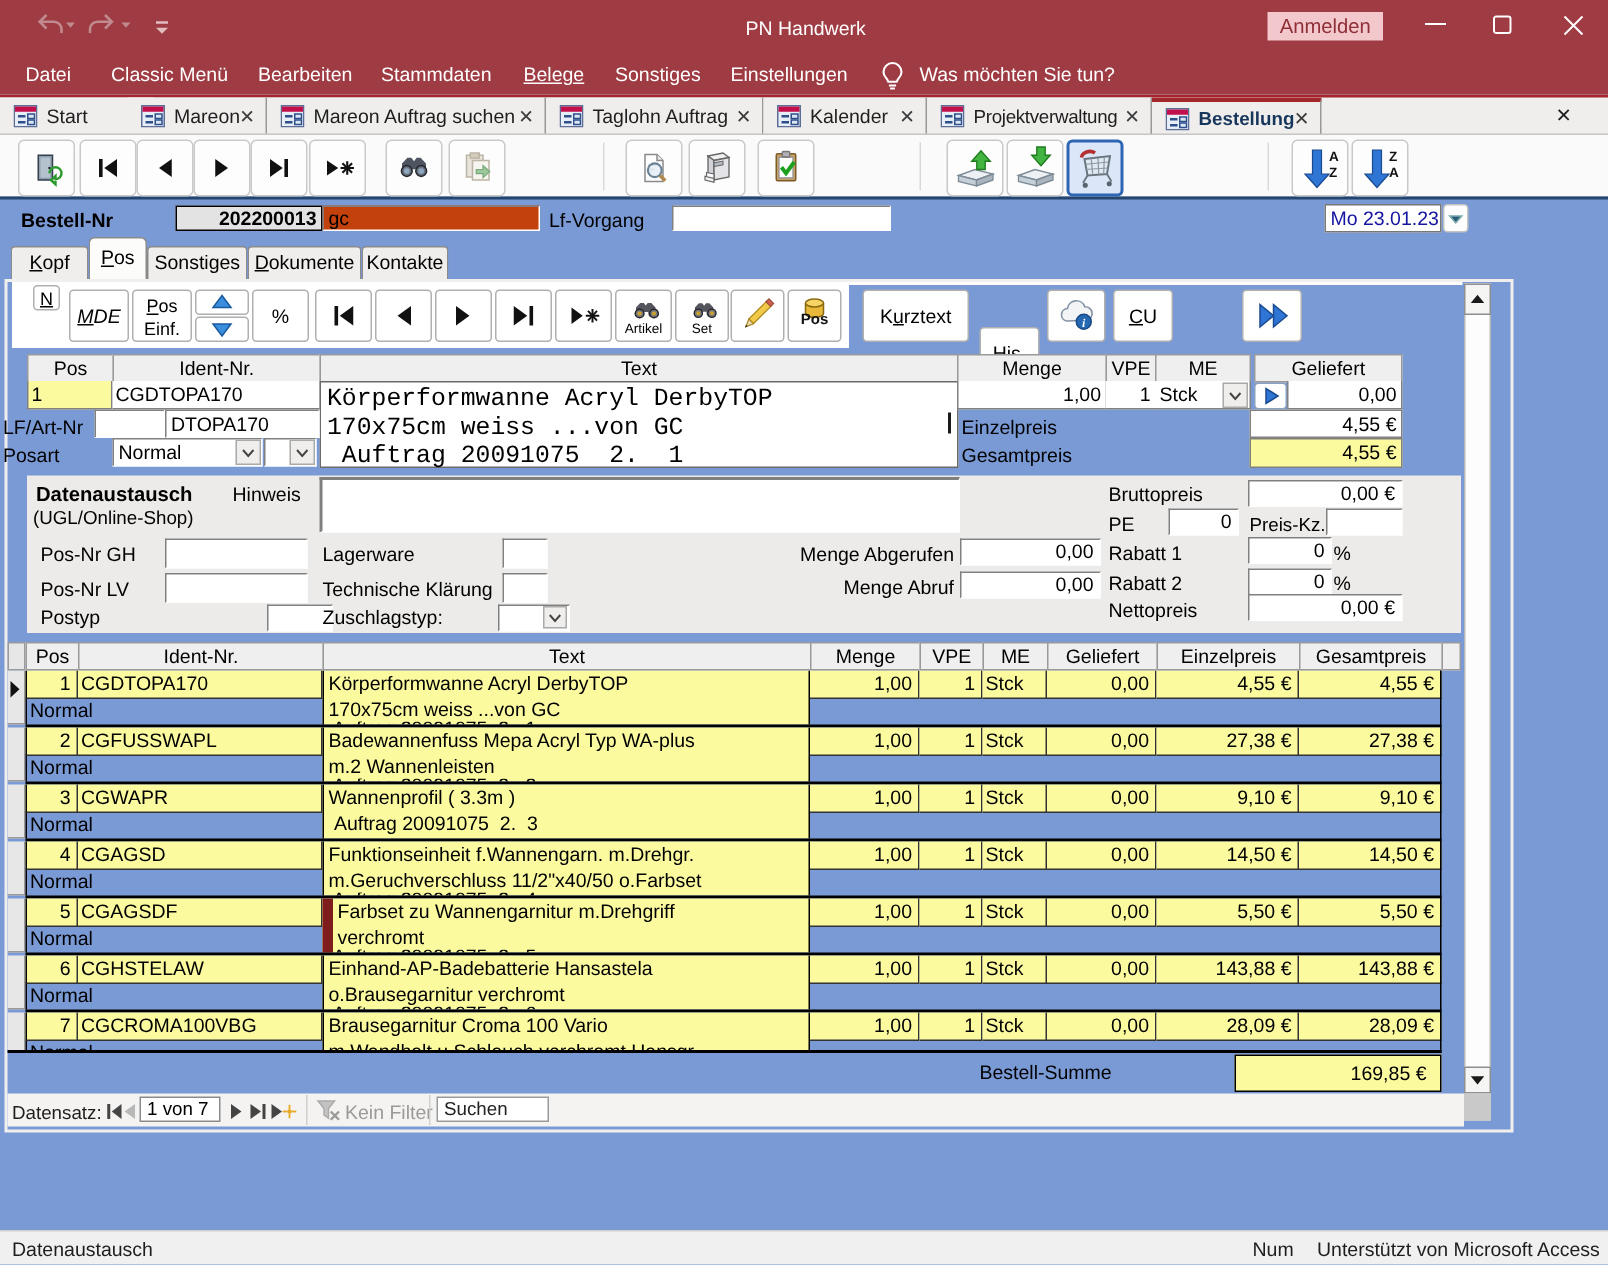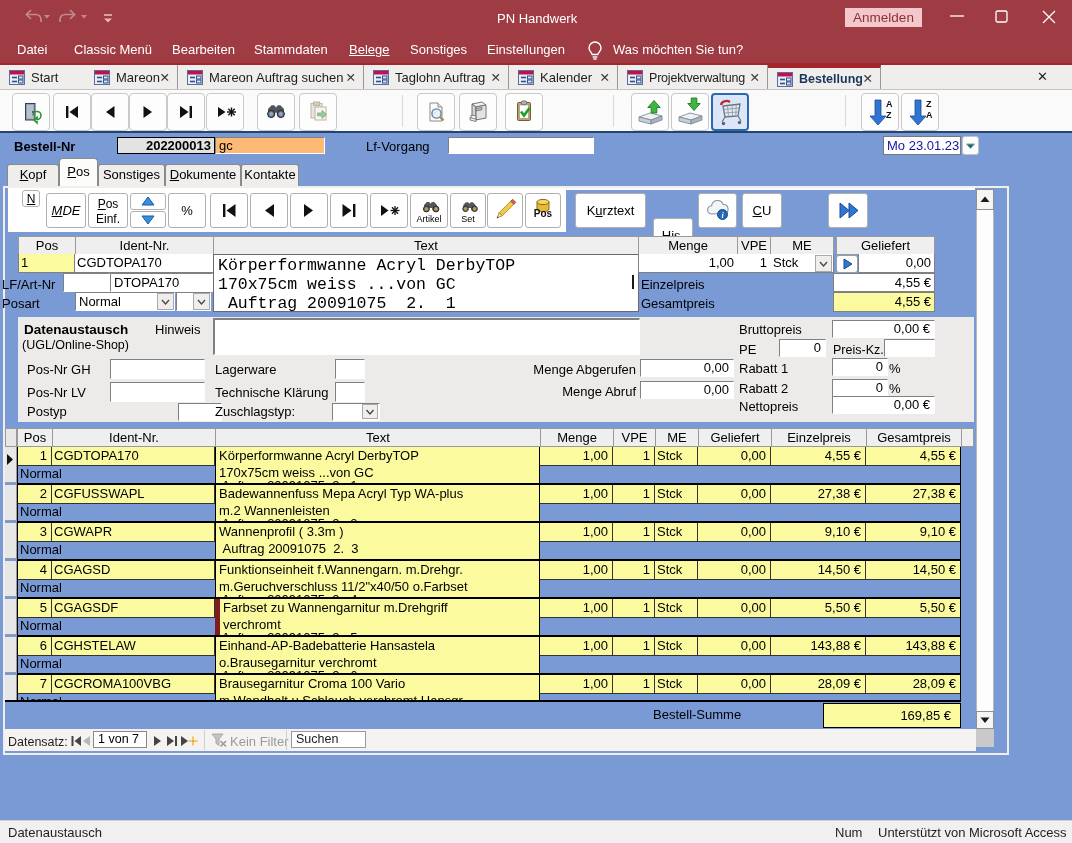--- a/index.html
+++ b/index.html
@@ -324,21 +324,21 @@
           <path d="M13,6 v16 h-5 l8,9 l8,-9 h-5 v-16 z" fill="#2e75d4" stroke="#1a4a90" stroke-width="0.8"></path>
           <text x="24" y="13" font-size="9" font-weight="bold" fill="#111" font-family="Liberation Sans">Z</text>
           <text x="24" y="24" font-size="9" font-weight="bold" fill="#111" font-family="Liberation Sans">A</text>
         </svg>
       </div>
 </div>
 
 <div id="formhead">
   <div class="ab" style="left:14px;top:139px;font-weight:bold;">Bestell-Nr</div>
   <div class="ab" style="left:117px;top:137px;width:98px;height:17px;background:#e3e3e3;border:1px solid #000;box-sizing:border-box;font-weight:bold;text-align:right;line-height:15px;padding-right:3px;">202200013</div>
-  <div class="ab sunk" style="left:215px;top:137px;width:110px;height:17px;background:#fdba74;line-height:15px;padding-left:3px;">gc</div>
+  <div class="ab sunk" style="left:215px;top:137px;width:145px;height:17px;background:#c2410c;line-height:15px;padding-left:3px;">gc</div>
   <div class="ab" style="left:366px;top:139px;">Lf-Vorgang</div>
   <div class="ab sunk" style="left:448px;top:137px;width:146px;height:17px;background:#fff;"></div>
   <div class="ab" style="left:835px;top:139px;margin-left:48px;">Datum</div>
   <div class="ab" style="left:883px;top:136px;width:78px;height:19px;background:#fff;border:1px solid #777;box-sizing:border-box;color:#1414a0;line-height:17px;padding-left:3px;white-space:nowrap;font-size:13px;">Mo 23.01.23</div>
   <div class="ab" style="left:962px;top:136px;width:17px;height:19px;background:#fdfdfd;border:1px solid #c4c4c4;border-radius:3px;box-sizing:border-box;">
         <svg width="15" height="17" viewBox="0 0 15 17">
           <path d="M3.5,7 h8 l-4,4.5 z" fill="#2a5a78" stroke="#7aa"></path>
         </svg>
       </div>
   <style>
@@ -652,21 +652,21 @@
 <div class="ab" style="left:0;top:0;width:12px;height:36px;background:#e7e7e7;border-right:1px solid #9a9a9a;border-bottom:1px solid #9a9a9a;box-sizing:border-box;"></div>
 <div class="ab" style="left:12px;top:0;width:35px;height:19px;background:#fbfa9f;border-right:1px solid #333;border-bottom:1px solid #333;border-left:1px solid #000;box-sizing:border-box;line-height:17px;text-align:right;padding-right:4px;white-space:nowrap;overflow:hidden;">5</div>
 <div class="ab" style="left:47px;top:0;width:163px;height:19px;background:#fbfa9f;border-right:1px solid #333;border-bottom:1px solid #333;box-sizing:border-box;line-height:17px;text-align:left;padding-left:2px;white-space:nowrap;overflow:hidden;">CGAGSDF</div>
 <div class="ab" style="left:535px;top:0;width:73px;height:19px;background:#fbfa9f;border-right:1px solid #333;border-bottom:1px solid #333;box-sizing:border-box;line-height:17px;text-align:right;padding-right:4px;white-space:nowrap;overflow:hidden;">1,00</div>
 <div class="ab" style="left:608px;top:0;width:42px;height:19px;background:#fbfa9f;border-right:1px solid #333;border-bottom:1px solid #333;box-sizing:border-box;line-height:17px;text-align:right;padding-right:4px;white-space:nowrap;overflow:hidden;">1</div>
 <div class="ab" style="left:650px;top:0;width:43px;height:19px;background:#fbfa9f;border-right:1px solid #333;border-bottom:1px solid #333;box-sizing:border-box;line-height:17px;text-align:left;padding-left:2px;white-space:nowrap;overflow:hidden;">Stck</div>
 <div class="ab" style="left:693px;top:0;width:73px;height:19px;background:#fbfa9f;border-right:1px solid #333;border-bottom:1px solid #333;box-sizing:border-box;line-height:17px;text-align:right;padding-right:4px;white-space:nowrap;overflow:hidden;">0,00</div>
 <div class="ab" style="left:766px;top:0;width:95px;height:19px;background:#fbfa9f;border-right:1px solid #333;border-bottom:1px solid #333;box-sizing:border-box;line-height:17px;text-align:right;padding-right:4px;white-space:nowrap;overflow:hidden;">5,50 €</div>
 <div class="ab" style="left:861px;top:0;width:95px;height:19px;background:#fbfa9f;border-right:1px solid #333;border-bottom:1px solid #333;box-sizing:border-box;line-height:17px;text-align:right;padding-right:4px;white-space:nowrap;overflow:hidden;">5,50 €</div>
 <div class="ab" style="left:12px;top:19px;width:198px;height:17px;border-left:1px solid #000;box-sizing:border-box;line-height:16px;padding-left:2px;">Normal</div>
-<div class="ab" style="left:210px;top:0;width:325px;height:36px;background:#fbfa9f;border-left:5px solid #7f1d1d;border-right:1px solid #000;box-sizing:border-box;line-height:16.5px;padding-top:1px;padding-left:3px;white-space:nowrap;overflow:hidden;">Farbset zu Wannengarnitur m.Drehgriff<br>verchromt<br><span style="letter-spacing:0.5px;">&nbsp;Auftrag 20091075&nbsp; 2.&nbsp; 5</span></div>
+<div class="ab" style="left:210px;top:0;width:325px;height:36px;background:#fbfa9f;border-left:7px solid #7f1d1d;border-right:1px solid #000;box-sizing:border-box;line-height:16.5px;padding-top:1px;padding-left:3px;white-space:nowrap;overflow:hidden;">Farbset zu Wannengarnitur m.Drehgriff<br>verchromt<br><span style="letter-spacing:0.5px;">&nbsp;Auftrag 20091075&nbsp; 2.&nbsp; 5</span></div>
 <div class="ab" style="left:213px;top:34px;width:200px;height:2px;overflow:hidden;">
               <div style="margin-top:-3px;white-space:pre;">&nbsp;Auftrag 20091075&nbsp; 2.&nbsp; 5</div>
             </div>
             <div class="ab" style="left:12px;top:36px;width:944px;height:2px;background:#000;"></div>
 </div>
 <div class="ab" style="left:0;top:190px;width:957px;height:38px;">
 <div class="ab" style="left:0;top:0;width:12px;height:36px;background:#e7e7e7;border-right:1px solid #9a9a9a;border-bottom:1px solid #9a9a9a;box-sizing:border-box;"></div>
 <div class="ab" style="left:12px;top:0;width:35px;height:19px;background:#fbfa9f;border-right:1px solid #333;border-bottom:1px solid #333;border-left:1px solid #000;box-sizing:border-box;line-height:17px;text-align:right;padding-right:4px;white-space:nowrap;overflow:hidden;">6</div>
 <div class="ab" style="left:47px;top:0;width:163px;height:19px;background:#fbfa9f;border-right:1px solid #333;border-bottom:1px solid #333;box-sizing:border-box;line-height:17px;text-align:left;padding-left:2px;white-space:nowrap;overflow:hidden;">CGHSTELAW</div>
 <div class="ab" style="left:535px;top:0;width:73px;height:19px;background:#fbfa9f;border-right:1px solid #333;border-bottom:1px solid #333;box-sizing:border-box;line-height:17px;text-align:right;padding-right:4px;white-space:nowrap;overflow:hidden;">1,00</div>

